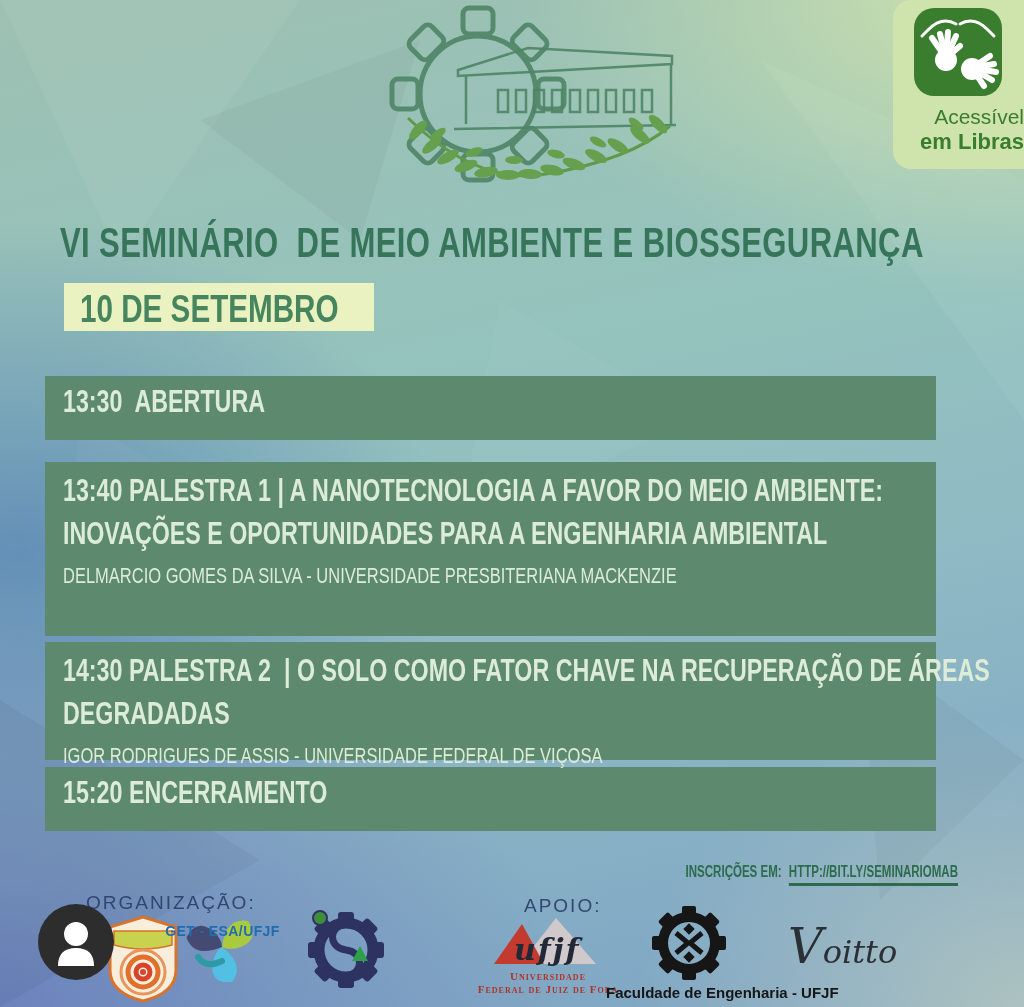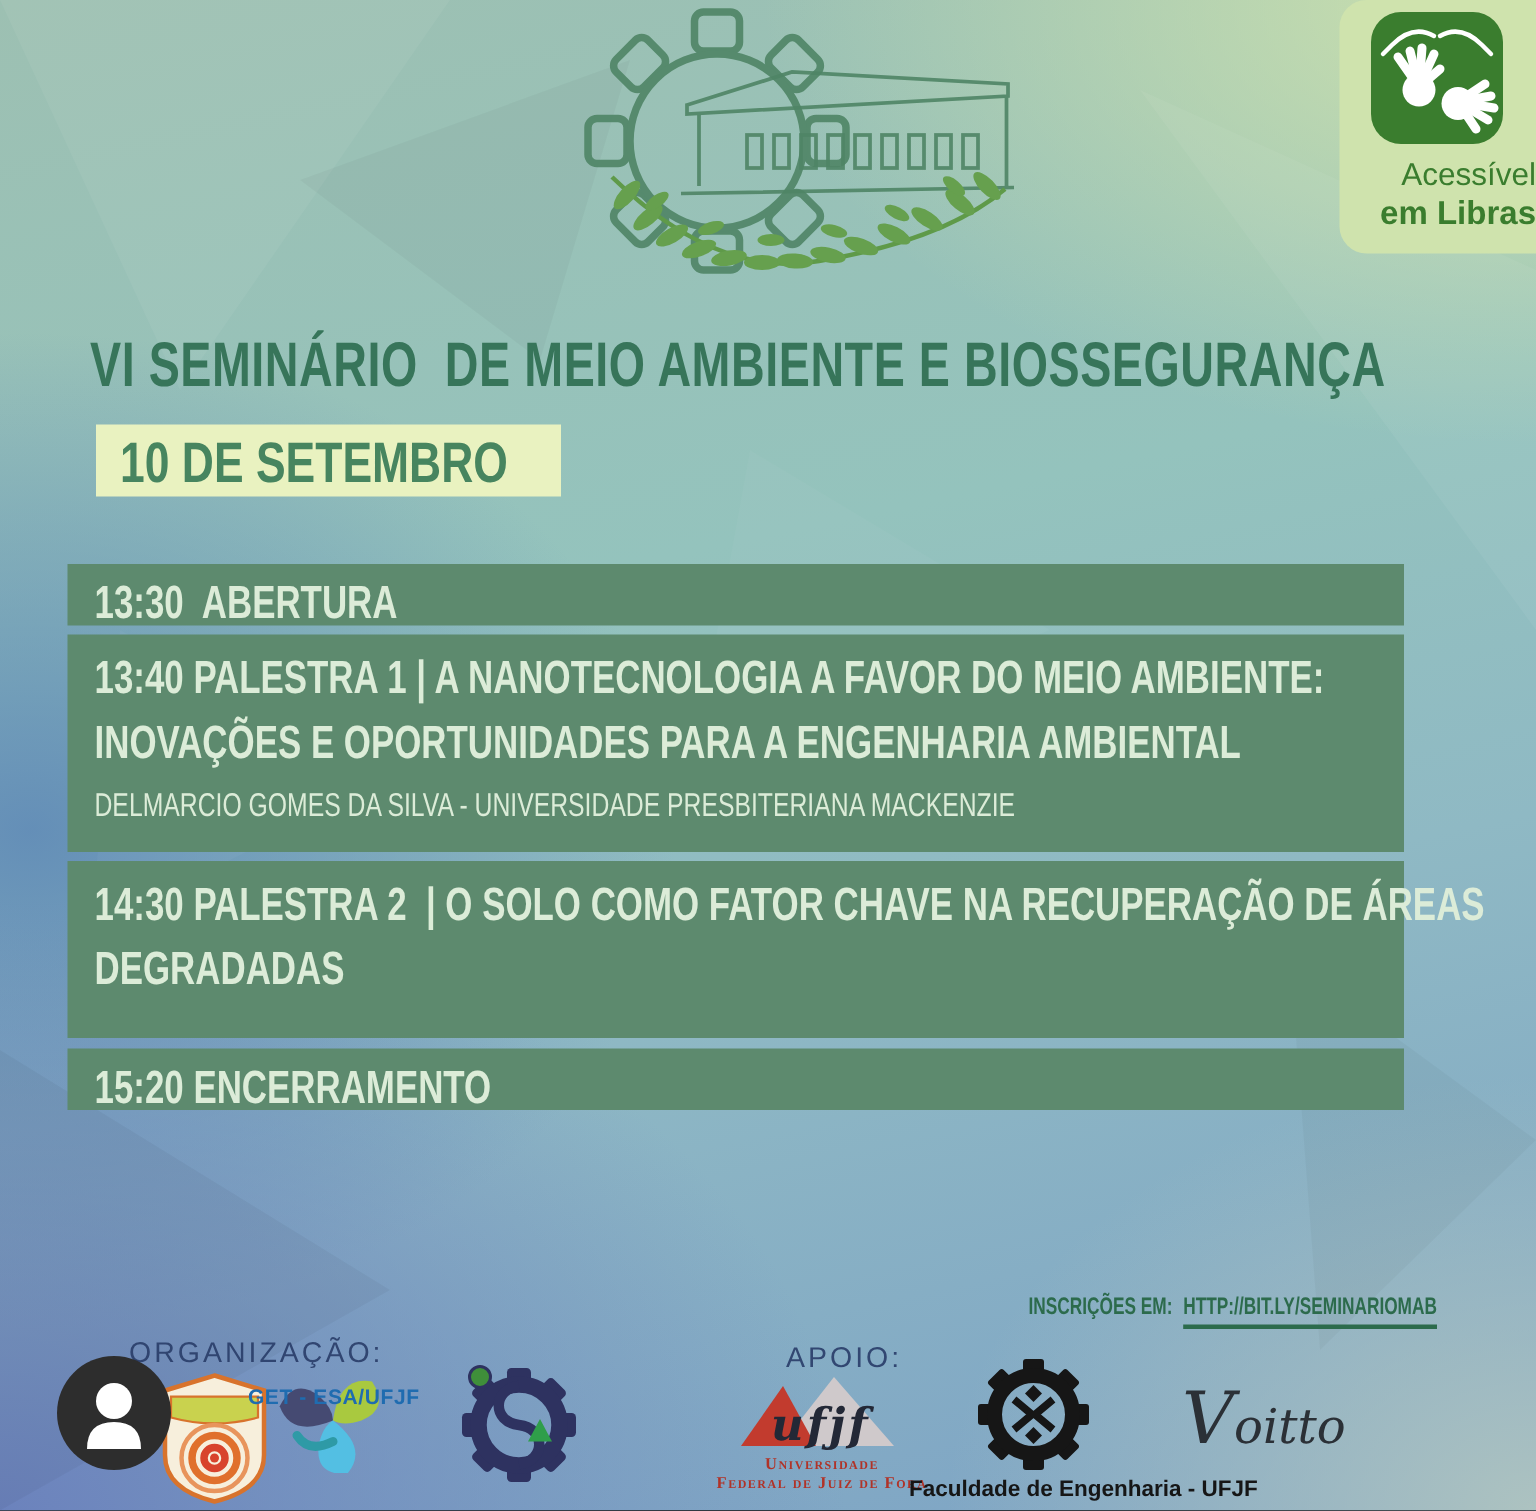--- a/index.html
+++ b/index.html
@@ -27,23 +27,23 @@
   .title{position:absolute;left:60px;top:219px;font-weight:bold;font-size:42px;
     color:var(--title-green,#37755a);white-space:nowrap;}
   .title .cond{transform:scaleX(.74);letter-spacing:.5px;}
   .date-banner{position:absolute;left:64px;top:283px;width:310px;height:48px;
     background:var(--banner-bg,#e9f2c0);display:flex;align-items:flex-end;padding-left:16px;box-sizing:border-box;}
   .date-banner .cond{transform:scaleX(.78);font-weight:bold;font-size:38px;color:var(--banner-text,#47855f);}
   
   .bars{position:absolute;left:45px;top:376px;width:891px;}
   .bar{background:var(--bar-green,#5d8a6e);color:var(--bar-text,#dcecd8);
     padding:0 18px;box-sizing:border-box;width:100%;}
-  .bar.single{height:41px;margin-bottom:6px;}
+  .bar.single{height:64px;margin-bottom:22px;}
   .bar.single .bar-line{line-height:51px;}
-  .bar.talk{height:145px;margin-bottom:6px;padding-top:7px;}
+  .bar.talk{height:174px;margin-bottom:6px;padding-top:7px;}
   .bar-line{font-size:31px;font-weight:bold;line-height:43px;white-space:nowrap;}
   .speaker-line{font-size:22px;font-weight:normal;line-height:28px;margin-top:7px;white-space:nowrap;}
   
   .registration{position:absolute;right:66px;top:845px;color:var(--link-green,#2c6b4c);
     font-weight:bold;font-size:16px;white-space:nowrap;transform-origin:100% 50%;}
   .registration .cond{transform:scaleX(.72);transform-origin:100% 50%;}
   .registration .url{border-bottom:3px solid var(--link-green,#2c6b4c);padding-bottom:3px;margin-left:10px;}
   
   .org-label,.apoio-label{position:absolute;color:var(--navy,#2b3f6b);font-size:19px;
     letter-spacing:2px;font-weight:500;opacity:.92;}
@@ -170,20 +170,21 @@
       <div class="bar-line"><span class="cond">13:30  ABERTURA</span></div>
     </div>
     <div class="bar talk">
       <div class="bar-line"><span class="cond">13:40 PALESTRA 1 | A NANOTECNOLOGIA A FAVOR DO MEIO AMBIENTE:</span></div>
       <div class="bar-line"><span class="cond">INOVAÇÕES E OPORTUNIDADES PARA A ENGENHARIA AMBIENTAL</span></div>
       <div class="speaker-line"><span class="cond">DELMARCIO GOMES DA SILVA - UNIVERSIDADE PRESBITERIANA MACKENZIE</span></div>
     </div>
     <div class="bar talk" style="height:118px;margin-bottom:7px">
       <div class="bar-line"><span class="cond">14:30 PALESTRA 2  | O SOLO COMO FATOR CHAVE NA RECUPERAÇÃO DE ÁREAS</span></div>
       <div class="bar-line"><span class="cond">DEGRADADAS</span></div>
+      <div class="speaker-line"><span class="cond">IGOR RODRIGUES DE ASSIS - UNIVERSIDADE FEDERAL DE VIÇOSA</span></div>
     </div>
     <div class="bar single">
       <div class="bar-line"><span class="cond">15:20 ENCERRAMENTO</span></div>
     </div>
   </div>
 
   <div class="registration">
     <span class="cond">
       <span>INSCRIÇÕES EM:</span><span class="url">HTTP://BIT.LY/SEMINARIOMAB</span>
     </span>

